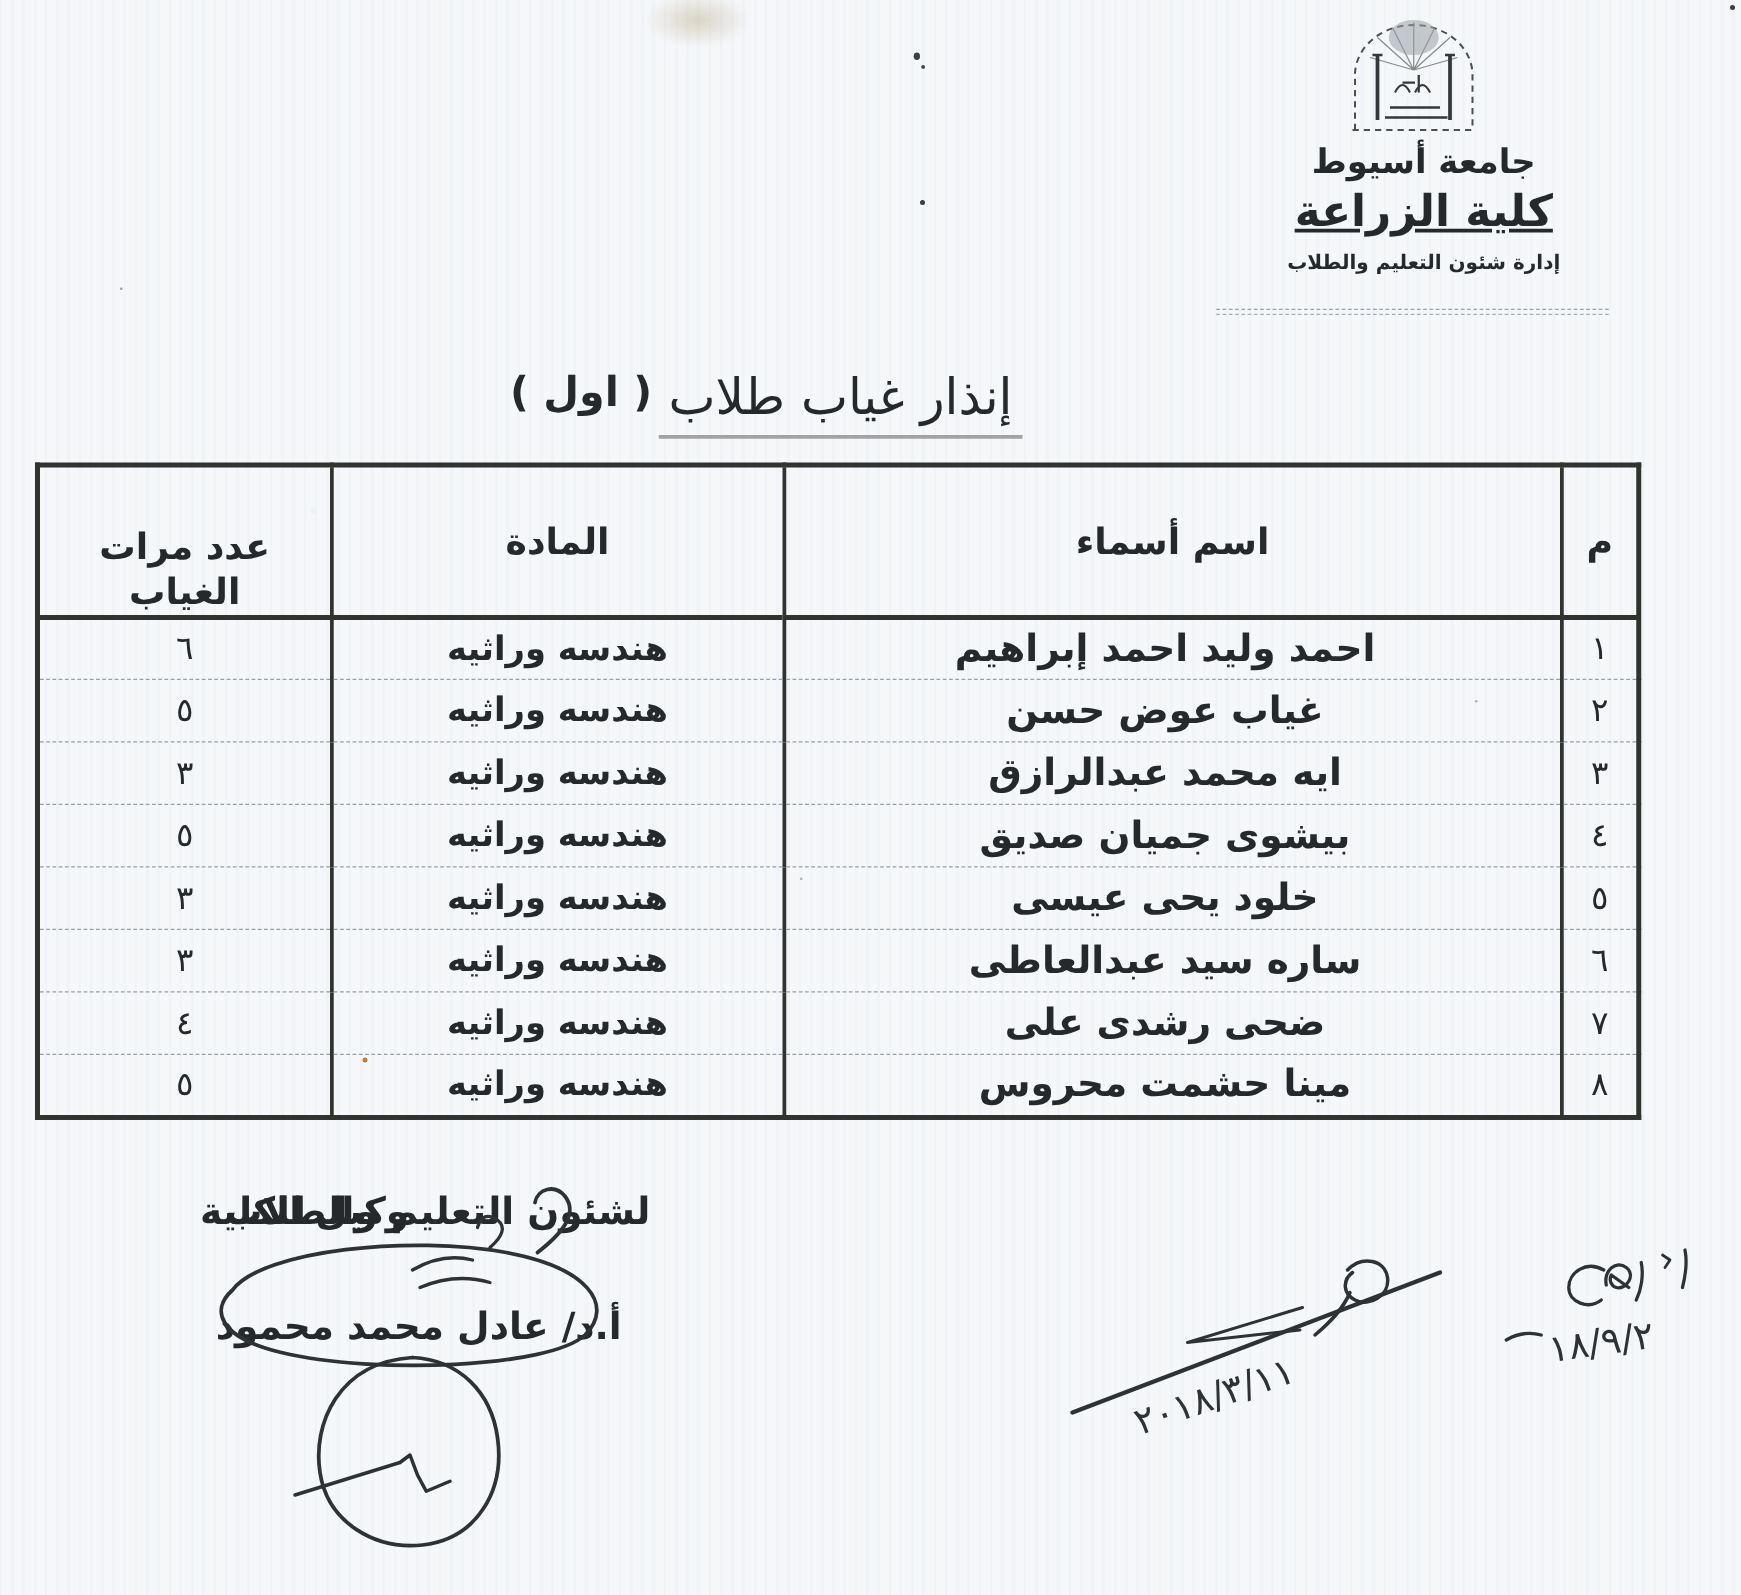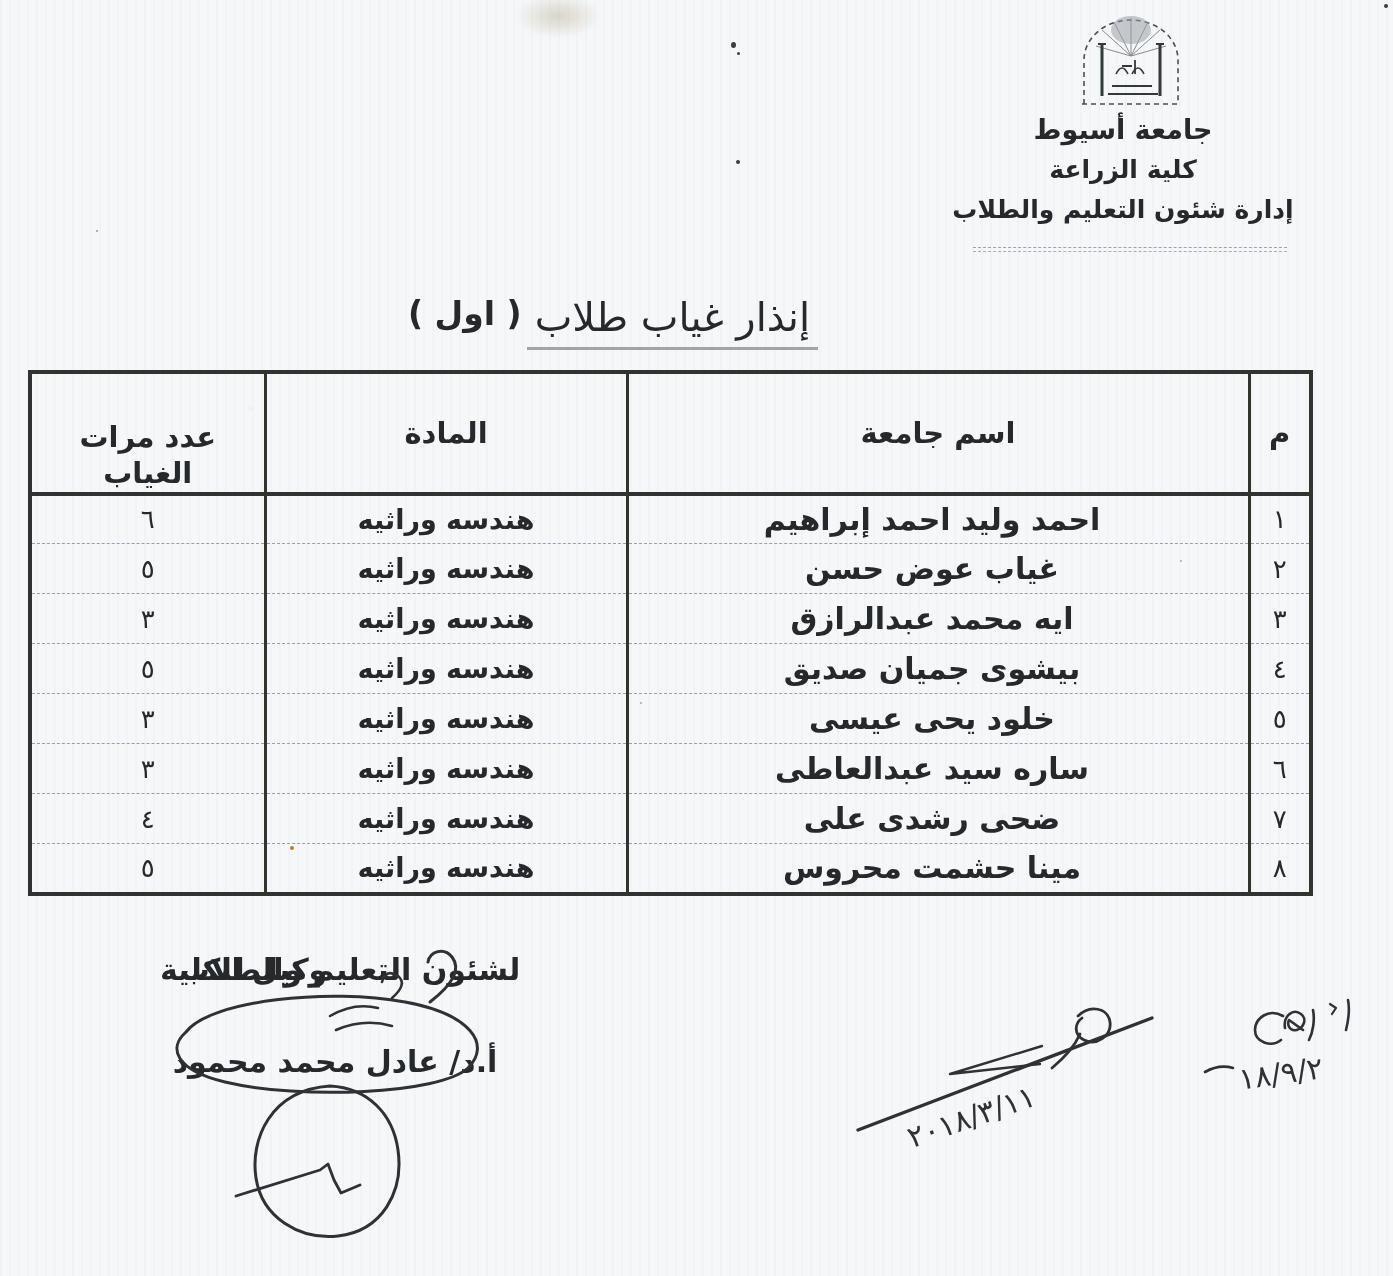--- a/index.html
+++ b/index.html
@@ -17,24 +17,24 @@
     background-color:var(--paper);
     background-image:
       repeating-linear-gradient(90deg, rgba(130,160,205,0.045) 0 2px, rgba(255,255,255,0) 2px 9px),
       radial-gradient(circle at 18% 32%, rgba(120,150,200,0.05) 0 2px, rgba(0,0,0,0) 3px),
       radial-gradient(circle at 72% 64%, rgba(120,150,200,0.05) 0 2px, rgba(0,0,0,0) 3px);
   }
   .abs{position:absolute;}
 
   
   .logo{left:1072px;top:8px;width:118px;height:102px;}
-  .hdr{right:60px;top:110px;width:420px;text-align:center;font-weight:bold;}
+  .hdr{right:44px;top:110px;width:420px;text-align:center;font-weight:bold;}
   .hdr-line1{font-size:27px;line-height:40px;white-space:nowrap;}
-  .hdr-line2{font-size:25px;line-height:40px;white-space:nowrap;}
-  .hdr-line3{font-size:25px;line-height:40px;white-space:nowrap;}
+  .hdr-line2{font-size:35px;line-height:40px;white-space:nowrap;text-decoration:underline;}
+  .hdr-line3{font-size:16px;line-height:40px;white-space:nowrap;}
   .hdr-rule{right:106px;top:247px;width:314px;height:5px;
     border-top:1px dashed #7d8894;border-bottom:1px dashed #8d98a4;opacity:.75;}
 
   
   .title-wrap{top:294px;left:330px;width:560px;text-align:center;white-space:nowrap;}
   .title-main{font-size:40px;font-weight:normal;border-bottom:3px solid #a3a3a3;padding:0 8px 7px;}
   .title-suffix{font-size:33px;font-weight:bold;letter-spacing:4px;padding-left:6px;vertical-align:6px;}
 
   
   table.roster{
@@ -112,21 +112,21 @@
 <table class="roster">
   <colgroup>
     <col class="col-no">
       <col class="col-name">
       <col class="col-subject">
       <col class="col-abs">
   </colgroup>
   <thead>
     <tr>
       <th>م</th>
-      <th>اسم جامعة</th>
+      <th>اسم أسماء</th>
       <th>المادة</th>
       <th class="th-abs"><span>عدد مرات الغياب</span></th>
     </tr>
   </thead>
   <tbody>
     <tr>
       <td class="td-no">١</td>
       <td class="td-name">احمد وليد احمد إبراهيم</td>
       <td class="td-subject">هندسه وراثيه</td>
       <td class="td-abs">٦</td>

